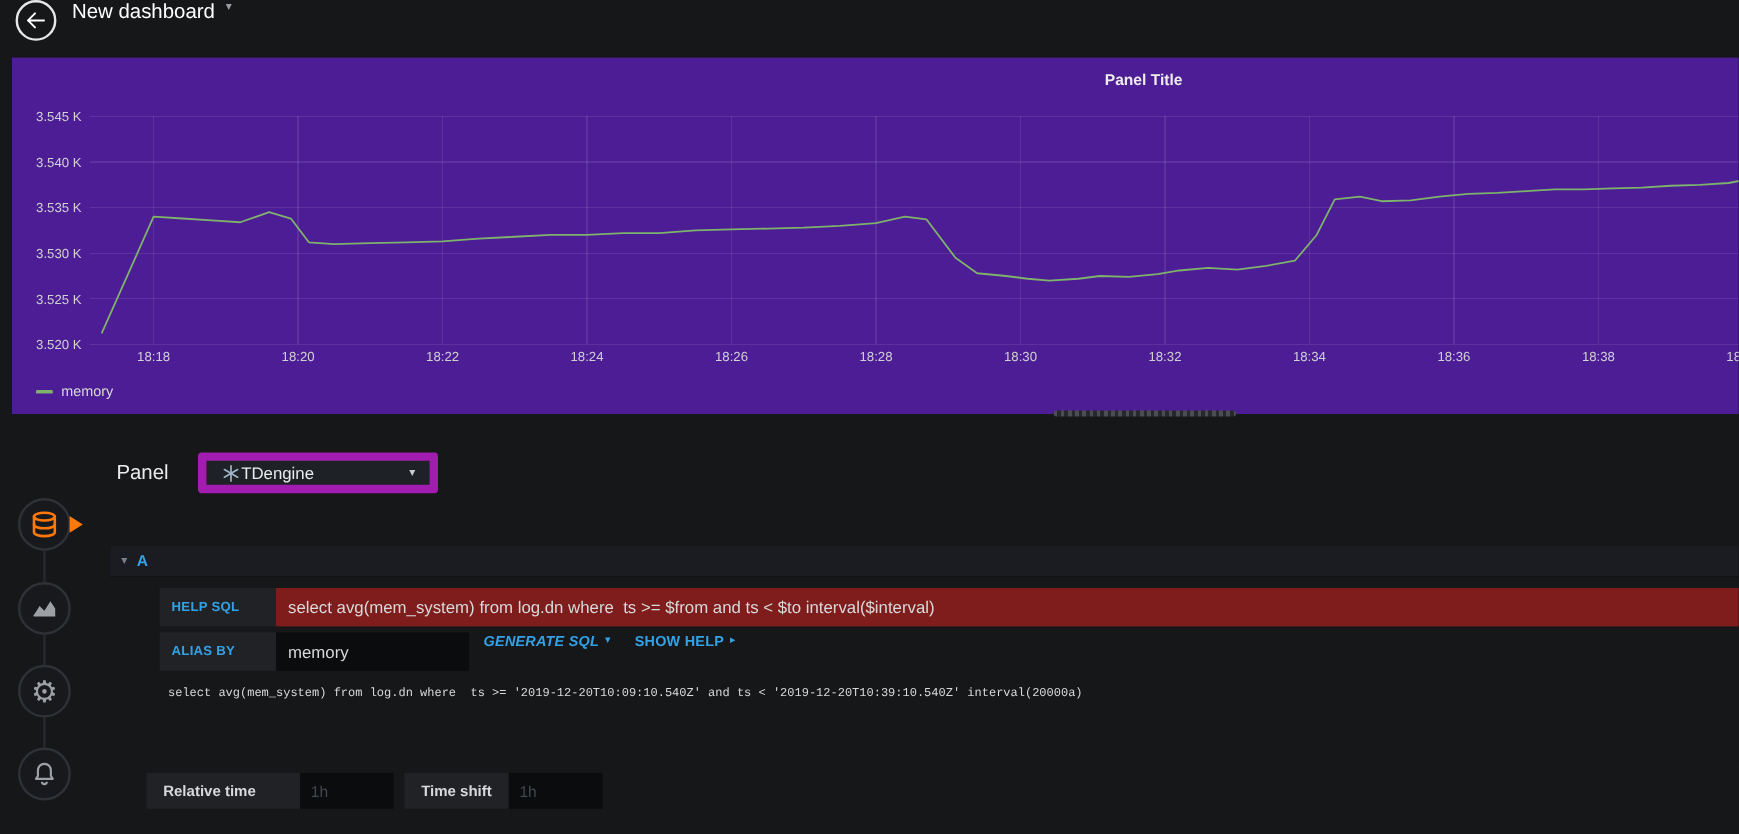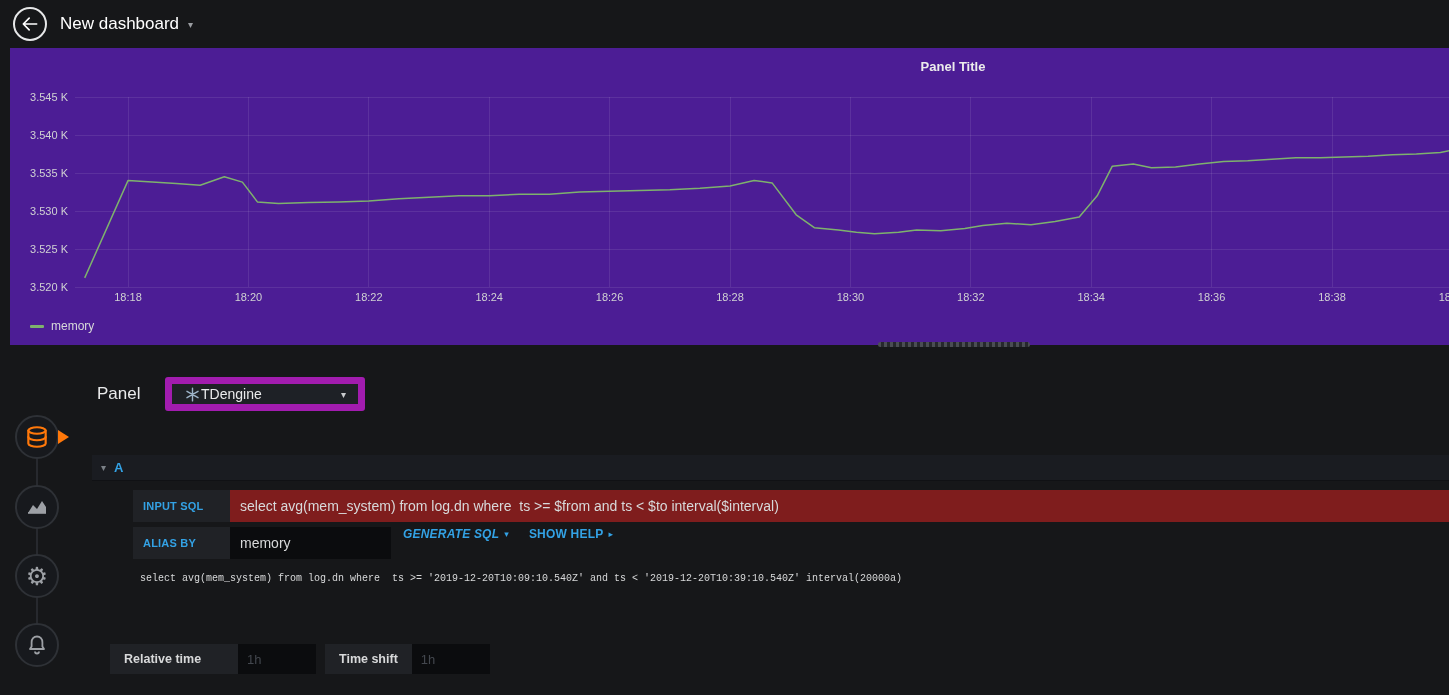--- a/index.html
+++ b/index.html
@@ -6,21 +6,21 @@
   html,body { width:1449px; height:695px; }
   body {
     position:relative; overflow:hidden;
     background:#161719; color:#d8d9da;
     font-family:"Liberation Sans", sans-serif;
   }
   .glyph { font-family:"DejaVu Sans", sans-serif; }
 
   
   .topbar { position:absolute; left:0; top:0; width:100%; height:48px;
-            display:flex; align-items:center; padding-left:13px; gap:13px; }
+            display:flex; align-items:flex-start; padding-left:13px; gap:13px; }
   .back-btn { width:34px; height:34px; border:2px solid #e6e7e8; border-radius:50%;
               display:flex; align-items:center; justify-content:center; cursor:pointer; flex:none; }
   .dash-title { font-size:17px; font-weight:500; color:#ffffff; cursor:pointer; }
   .title-caret { font-size:10px; color:#9a9da1; margin-left:-4px; cursor:pointer; }
 
   
   .panel { position:absolute; left:10px; top:48px; width:1439px; height:297px; background:#4c1d95; }
   .panel-title { position:absolute; top:11px; left:943px; transform:translateX(-50%);
                  font-size:13px; font-weight:700; color:#ececec; cursor:pointer; white-space:nowrap; }
   svg.chart { position:absolute; left:0; top:40px; display:block; cursor:crosshair; }
@@ -76,21 +76,21 @@
   .btn-link { background:none; border:none; color:var(--accent,#33a2e5); font-weight:700; font-size:12px;
               letter-spacing:.2px; cursor:pointer; font-family:"Liberation Sans",sans-serif;
               display:flex; align-items:center; gap:5px; }
   .btn-generate { margin-left:12px;font-style:italic; }
   .btn-help { margin-left:20px; }
   .btn-link .caret { font-size:9px; }
 
   .generated-sql { position:absolute; left:140px; top:573px; white-space:pre;
                    font-family:"Liberation Mono", monospace; font-size:10px; color:#d8d9da; }
 
-  .time-row { position:absolute; left:110px; top:644px; height:30px; display:flex; align-items:center; }
+  .time-row { position:absolute; left:122px; top:644px; height:30px; display:flex; align-items:center; }
   .time-label { background:#202226; height:30px; display:flex; align-items:center;
                 padding:0 14px; font-size:12.5px; font-weight:700; color:#d8d9da; }
   .time-label.first { width:128px; }
   .time-input { width:78px; height:30px; background:#0b0c0e; border:none; outline:none;
                 color:#d8d9da; font-size:13px; padding:0 9px; font-family:"Liberation Sans",sans-serif; }
   .time-input::placeholder { color:#43474e; }
   .time-gap { width:9px; }
 </style>
 </head>
 <body>
@@ -198,21 +198,21 @@
   <span class="ds-name">TDengine</span>
   <span class="ds-caret glyph">▾</span>
 </div>
 
 <div class="row-a">
   <span class="caret glyph">▾</span>
   <span class="refid">A</span>
 </div>
 
 <div class="sql-row">
-  <div class="field-label">INPUT SQL</div>
+  <div class="field-label">HELP SQL</div>
   <input class="sql-input" type="text" value="select avg(mem_system) from log.dn where  ts &gt;= $from and ts &lt; $to interval($interval)" style="">
 </div>
 
 <div class="alias-row">
   <div class="field-label" style="height:32px;">ALIAS BY</div>
   <input class="alias-input" type="text" value="memory" style="">
   <button class="btn-link btn-generate">
     <span>GENERATE SQL</span>
     <span class="caret glyph">▾</span>
   </button>

